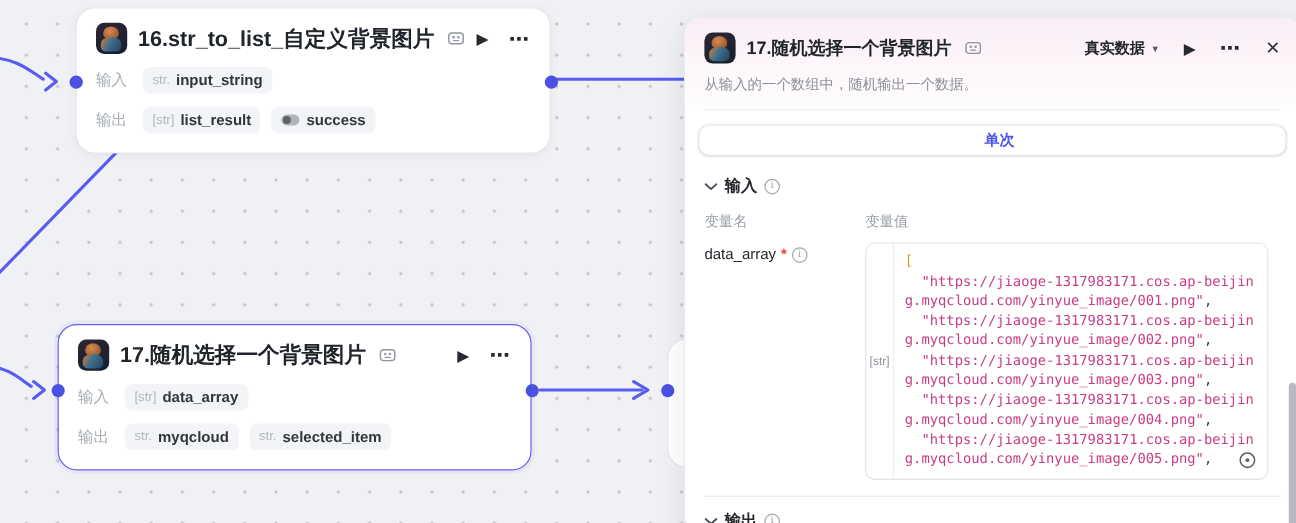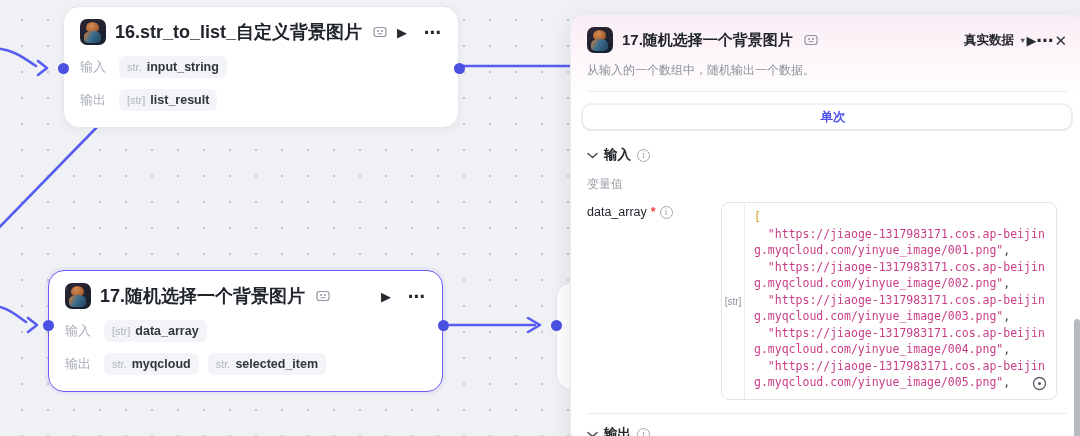--- a/index.html
+++ b/index.html
@@ -60,21 +60,21 @@
     background:#fff; border:1px solid #ececf0; border-radius:14px;
     box-shadow:0 6px 24px rgba(28,31,38,.10);
     overflow:hidden;
   }
   .panel-head{
     background:linear-gradient(180deg,#f9edf5 0%,#fdf6fa 38px,#ffffff 86px);
     padding:12px 16px 0;
   }
   .panel-title-row{ display:flex; align-items:center; gap:9px; }
   .panel-title{ font-size:15px; font-weight:700; color:#20242b; white-space:nowrap; }
-  .panel-actions{ margin-left:auto; display:flex; align-items:center; }
+  .panel-actions{ margin-left:auto; display:flex; align-items:center; gap:20px; }
   .mode-dd{ display:flex; align-items:center; gap:5px; cursor:pointer; }
   .mode-dd .mode-label{ font-size:12.5px; font-weight:600; color:#23272d; }
   .mode-dd .caret{ font-size:7.5px; color:#555a62; }
   .icon-close{ font-size:15px; color:#30343a; cursor:pointer; line-height:1; }
   .panel-desc{ font-size:12px; color:#8b909a; margin:9px 0 12px; }
   .panel-divider{ border-top:1px solid #ecedf1; }
 
   .tabbar{
     margin:11px 10px 0; height:28px; background:#eff0f4; border-radius:10px;
     display:flex; padding:2px;
@@ -169,20 +169,29 @@
     <span class="pill">
       <span class="ptype">str.</span>
       <span class="pname">input_string</span>
     </span>
   </div>
   <div class="node-row">
     <span class="row-label">输出</span>
     <span class="pill">
       <span class="ptype">[str]</span>
       <span class="pname">list_result</span>
+    </span>
+    <span class="pill">
+      <span style="display:flex;">
+        <svg width="16" height="10" viewBox="0 0 16 10">
+            <rect x="0.5" y="0.5" width="15" height="9" rx="4.5" fill="#aeb3bc"></rect>
+            <circle cx="5" cy="5" r="3.3" fill="#5c616b"></circle>
+          </svg>
+      </span>
+      <span class="pname">success</span>
     </span>
   </div>
 </div>
 
 <div class="node selected" style="left:48px; top:270px; width:395px; height:122px;">
   <div class="node-header">
     <div class="avatar"></div>
     <div class="node-title">17.随机选择一个背景图片</div>
     <span class="node-tag-icon">
       <svg width="14" height="12" viewBox="0 0 14 12">
@@ -260,20 +269,21 @@
     <div class="sec-head">
       <span class="chevron">
         <svg width="11" height="7" viewBox="0 0 11 7">
             <polyline points="1,1.5 5.5,5.5 10,1.5" fill="none" stroke="#4e535c" stroke-width="1.6" stroke-linecap="round" stroke-linejoin="round"></polyline>
           </svg>
       </span>
       <span class="sec-title">输入</span>
       <span class="info-icon"></span>
     </div>
     <div class="cols">
+      <span class="col-name">变量名</span>
       <span class="col-value">变量值</span>
     </div>
     <div class="var-row">
       <div class="var-left">
         <span class="var-name">data_array</span>
         <span class="var-req">*</span>
         <span class="info-icon"></span>
       </div>
       <div class="editor">
         <div class="editor-gutter">

